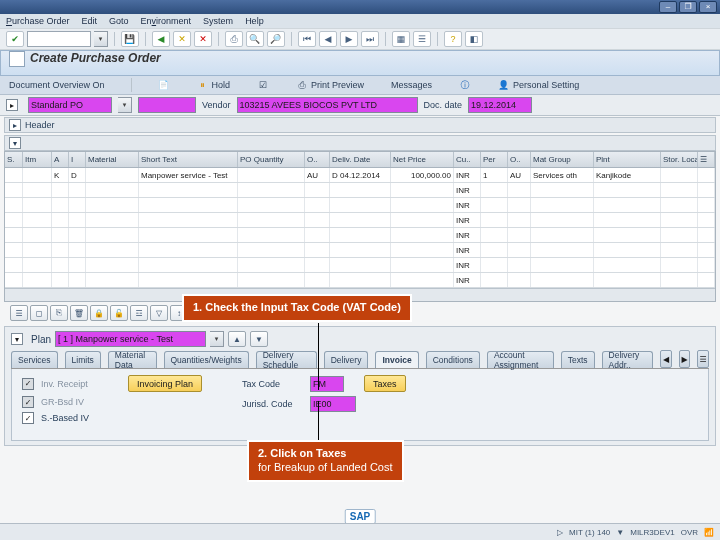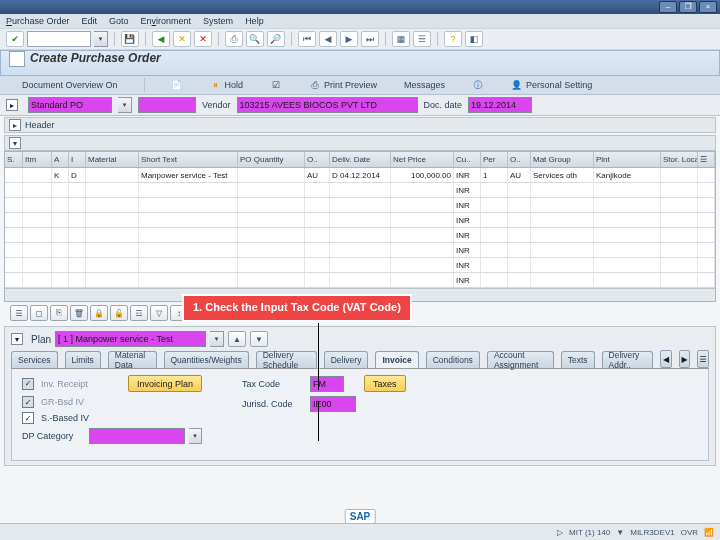--- a/index.html
+++ b/index.html
@@ -8,38 +8,38 @@
 .titlebar .btn{width:16px;height:10px;background:#6e8ab6;border:1px solid #1f3a60;border-radius:2px;font-size:8px;color:#fff;text-align:center;line-height:10px}
 .menubar{height:14px;background:#dbe3ea;display:flex;align-items:center;gap:12px;padding:0 6px;font-size:9px;color:#1b2b45}
 .menubar span u{text-decoration:underline}
 .toolbar{height:20px;background:#eaeef2;border-top:1px solid #cfd6db;border-bottom:1px solid #cfd6db;display:flex;align-items:center;gap:3px;padding:0 6px}
 .tb-icon{width:16px;height:14px;border:1px solid #b9c3cc;background:#fff;border-radius:2px;font-size:9px;display:flex;align-items:center;justify-content:center;color:#46607f}
 .tb-field{width:60px;height:14px;background:#fff;border:1px solid #9aa6b2;font-size:8px;padding-left:2px}
 .sep{width:1px;height:14px;background:#b9c3cc;margin:0 3px}
 .subtitle{height:24px;background:linear-gradient(#e1eaf5,#cedff1);border:1px solid #9db5ce;display:flex;align-items:flex-start;gap:5px;padding:0 8px}
 .subtitle .doc-icon{width:14px;height:14px;background:#fff;border:1px solid #8ea4bb}
 .subtitle .txt{font-size:12px;font-weight:bold;font-style:italic;color:#333}
-.app-toolbar{height:18px;background:#d4deea;border-bottom:1px solid #b3c0ce;display:flex;align-items:center;gap:19px;padding:0 18px;font-size:9px;color:#2b3e56}
+.app-toolbar{height:18px;background:#d4deea;border-bottom:1px solid #b3c0ce;display:flex;align-items:center;gap:19px;padding:0 5px;font-size:9px;color:#2b3e56}
 .app-toolbar .tbtn{display:flex;align-items:center;gap:3px;padding:0 3px;height:14px;border:1px solid transparent}
 .mini-icon{width:12px;height:12px;display:inline-flex;align-items:center;justify-content:center;font-size:9px}
 .doc-header{height:20px;background:#e9edf1;border-bottom:1px solid #b9c3cc;display:flex;align-items:center;gap:6px;padding:0 6px;font-size:9px}
 .inp{height:14px;background:#d946ef;border:1px solid #7f8b97;font-size:9px;padding:0 2px;display:inline-flex;align-items:center}
 .dd-arrow{width:13px;height:14px;background:linear-gradient(#f4f6f8,#d4dbe2);border:1px solid #8e99a4;border-left:none;display:inline-flex;align-items:center;justify-content:center;font-size:7px;color:#444}
 .label{color:#29405b;white-space:nowrap}
 .section-head{height:14px;background:#e3e8ed;border:1px solid #b9c3cc;display:flex;align-items:center;padding:0 4px;font-size:9px;color:#2b425c}
 .expand-icon{width:10px;height:10px;border:1px solid #7e8c99;background:#fff;display:inline-flex;align-items:center;justify-content:center;font-size:8px;margin-right:4px}
 .grid-wrap{border:1px solid #a9b4be;background:#fff}
 .grid-head{display:flex;height:15px;background:linear-gradient(#e8edf2,#d2d9e0);border-bottom:1px solid #a9b4be;font-size:8px;color:#2b3e52}
 .gh{border-right:1px solid #b9c3cc;padding:1px 2px;overflow:hidden;white-space:nowrap;display:flex;align-items:center}
 .grid-row{display:flex;height:14px;border-bottom:1px solid #d5dbe0;font-size:8px}
 .gc{border-right:1px solid #e3e7eb;padding:0 2px;overflow:hidden;white-space:nowrap;display:flex;align-items:center}
 .grid-scroll{height:12px;background:#e3e8ed;border-top:1px solid #b9c3cc}
 .item-toolbar{height:18px;display:flex;align-items:center;gap:2px;padding:2px 6px}
 .sm-btn{width:16px;height:14px;border:1px solid #9aa6b0;background:linear-gradient(#fff,#e4e9ee);border-radius:2px;font-size:8px;display:flex;align-items:center;justify-content:center;color:#3c5470}
-.annotation{position:absolute;background:#ef4444;color:#fff;border:2px solid #fff;padding:5px 9px;font-size:11px;line-height:1.25;z-index:50}
+.annotation{position:absolute;background:#c2410c;color:#fff;border:2px solid #fff;padding:5px 9px;font-size:11px;line-height:1.25;z-index:50}
 .ann-line{position:absolute;background:#000;width:1px;z-index:49}
 .item-detail{background:#e9edf1;border:1px solid #b9c3cd;padding:4px 6px}
 .tabs{display:flex;gap:7px;border-bottom:1px solid #999;height:17px;align-items:flex-end}
 .tab{height:16px;padding:0 6px;font-size:8.5px;color:#2b3e56;background:linear-gradient(#e4ebf2,#cbd6e1);border:1px solid #8ea0b1;border-bottom:none;border-radius:3px 3px 0 0;display:flex;align-items:center}
 .tab.active{background:#eef2f6;font-weight:bold}
 .tab-body{background:#eef2f6;border:1px solid #b6c2ce;border-top:none;padding:6px 10px 12px 10px;font-size:9px}
 .chk{width:10px;height:10px;border:1px solid #6e7b88;background:#fff;display:inline-flex;align-items:center;justify-content:center;font-size:8px;margin-right:3px}
 .row{display:flex;align-items:center;gap:4px;margin-bottom:4px}
 .btn-yellow{height:15px;padding:0 8px;background:linear-gradient(#ffe896,#f7cf5a);border:1px solid #a98f2e;border-radius:2px;font-size:9px;display:inline-flex;align-items:center}
 .status{position:absolute;bottom:0;left:0;right:0;height:16px;background:#e4e9ee;border-top:1px solid #b2bcc6;display:flex;align-items:center;justify-content:flex-end;gap:6px;padding:0 6px;font-size:8px;color:#3e546c}
@@ -372,25 +372,20 @@
             <div class="btn-yellow">Invoicing Plan</div>
           </div>
           <div class="row">
               <span class="chk" style="background:#d9dde1">✓</span>
               <span class="label" style="color:#8491a0">GR-Bsd IV</span>
             </div>
           <div class="row">
               <span class="chk">✓</span>
               <span class="label">S.-Based IV</span>
             </div>
-          <div class="row">
-              <span class="label" style="width:70px">DP Category</span>
-              <div class="inp" style="width:100px"></div>
-              <div class="dd-arrow">▾</div>
-            </div>
         </div>
         <div>
           <div class="row">
             <span class="label" style="width:64px">Tax Code</span>
             <div class="inp" style="width:28px">FM</div>
             <span style="width:12px"></span>
             <div class="btn-yellow">Taxes</div>
           </div>
           <div class="row">
             <span class="label" style="width:64px">Jurisd. Code</span>
@@ -399,20 +394,23 @@
         </div>
       </div>
     </div>
   </div>
 
   <div class="annotation" style="left:182px;top:294px">
     <b>1. Check the Input Tax Code (VAT Code)</b><br>
   </div>
   <div class="ann-line" style="left:318px;top:323px;height:67px"></div>
 
+  <div class="annotation" style="left:247px;top:440px">
+    <b>2. Click on Taxes</b><br><span>    for Breakup of Landed Cost</span>
+  </div>
   <div class="ann-line" style="left:318px;top:401px;height:40px"></div>
 
   <div class="footer-logo"><span class="sap">SAP</span></div>
 
   <div class="status">
     <span>▷</span>
     <span>MIT (1) 140</span>
       <span>▼</span>
     <span>MILR3DEV1</span>
     <span>OVR</span>

